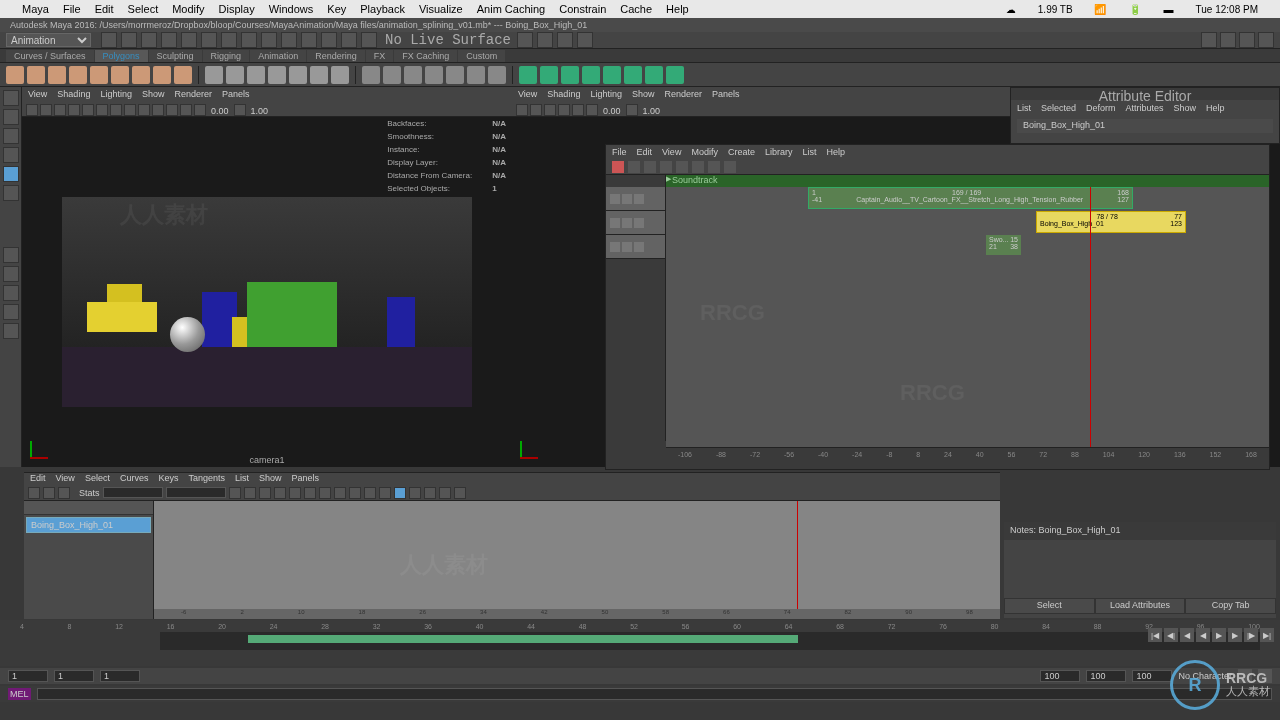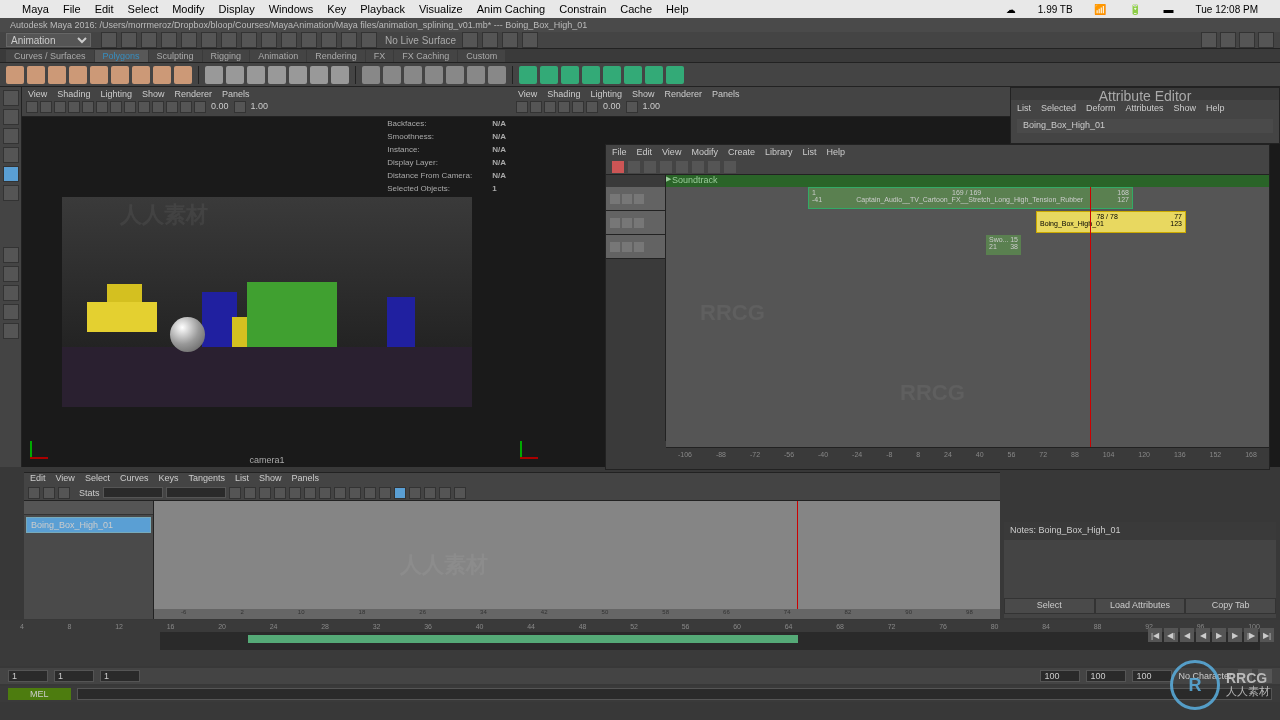--- a/index.html
+++ b/index.html
@@ -12,21 +12,21 @@
 .mac-menu .right { margin-left: auto; display: flex; gap: 8px; align-items: center; font-size: 10px; }
 
 
 .title-bar { height: 14px; background: #4a4a4a; color: #bbb; font-size: 9px; display: flex; align-items: center; padding-left: 10px; }
 
 
 .app-menu { height: 17px; background: #444; border-bottom: 1px solid #222; padding: 0 6px; display: flex; align-items: center; }
 .app-menu select { background: #555; color: #ccc; border: 1px solid #666; font-size: 10px; height: 14px; width: 85px; }
 .app-menu .icons { display: flex; gap: 4px; margin-left: 10px; }
 .app-menu .ico { width: 16px; height: 16px; background: #555; border: 1px solid #333; }
-.app-menu .live { color: #aaa; font-size: 10px; margin-left: 8px; }
+.app-menu .live { color: #aaa; font-size: 14px; margin-left: 8px; font-family: Liberation Mono, monospace; }
 .app-menu .rtabs { margin-left: auto; display: flex; gap: 3px; }
 
 
 .shelf-tabs { height: 14px; background: #3a3a3a; border-bottom: 1px solid #222; display: flex; align-items: flex-end; padding: 0 6px; font-size: 9px; }
 .shelf-tabs span { padding: 1px 8px; background: #444; margin-right: 1px; color: #aaa; cursor: pointer; }
 .shelf-tabs span.active { background: #585858; color: #368ec0; }
 
 
 .shelf { height: 24px; background: #444; border-bottom: 1px solid #222; display: flex; align-items: center; padding: 0 6px; gap: 3px; }
 .shelf .si { width: 18px; height: 18px; border-radius: 2px; }
@@ -37,21 +37,21 @@
 .toolbox { width: 22px; background: #444; border-right: 1px solid #222; display: flex; flex-direction: column; gap: 3px; padding: 3px; }
 .toolbox .tico { width: 16px; height: 16px; background: #555; border: 1px solid #333; }
 .toolbox .tico.active { background: #5a9fd4; }
 
 .viewports { flex: 1; display: flex; }
 .vp-left { width: 490px; background: #2a2a2a; display: flex; flex-direction: column; }
 .vp-right { flex: 1; background: #2a2a2a; display: flex; flex-direction: column; position: relative; }
 
 .vp-menu { height: 14px; background: #444; display: flex; align-items: center; padding: 0 6px; font-size: 9px; }
 .vp-menu span { margin-right: 10px; }
-.vp-tools { height: 16px; background: #444; border-bottom: 1px solid #222; display: flex; align-items: flex-start; padding: 0 4px; gap: 2px; }
+.vp-tools { height: 16px; background: #444; border-bottom: 1px solid #222; display: flex; align-items: flex-end; padding: 0 4px; gap: 2px; }
 .vp-tools .vi { width: 12px; height: 12px; background: #555; border: 1px solid #333; }
 .vp-tools .num { font-size: 9px; color: #ccc; margin: 0 3px; }
 
 .vp-canvas { flex: 1; background: #1a1a1a; position: relative; }
 .info-box { position: absolute; top: 0; right: 6px; font-size: 8px; color: #aaa; line-height: 13px; }
 .info-box .lbl { display: inline-block; width: 105px; text-align: left; }
 .info-box .val { font-weight: bold; }
 
 
 .scene { position: absolute; top: 80px; left: 40px; right: 40px; bottom: 60px; background: linear-gradient(#3a3a3a, #1a1a1a); }
@@ -125,21 +125,21 @@
 .tl-controls { position: absolute; right: 6px; top: 8px; display: flex; gap: 2px; }
 .tl-controls .pb { width: 14px; height: 14px; background: #555; color: #ccc; font-size: 8px; display: flex; align-items: center; justify-content: center; }
 
 
 .range { position: absolute; top: 668px; left: 0; right: 0; height: 16px; background: #444; display: flex; align-items: center; padding: 0 8px; gap: 6px; font-size: 9px; }
 .range input { width: 40px; height: 12px; background: #2a2a2a; border: 1px solid #555; color: #ccc; font-size: 9px; padding: 0 3px; }
 .range .spacer { flex: 1; }
 
 
 .cmdline { position: absolute; top: 686px; left: 0; right: 0; height: 16px; background: #3a3a3a; display: flex; align-items: center; padding: 0 8px; font-size: 9px; }
-.cmdline .mel { background: #4d7c0f; padding: 1px 22px; }
+.cmdline .mel { background: #701a75; padding: 1px 2px; }
 
 
 .watermark { position: absolute; bottom: 10px; right: 10px; display: flex; align-items: center; gap: 6px; opacity: 0.85; }
 .wm-logo { width: 50px; height: 50px; border: 3px solid #5aafe0; border-radius: 50%; display: flex; align-items: center; justify-content: center; color: #5aafe0; font-size: 18px; font-weight: bold; }
 .wm-text { color: #ccc; font-size: 11px; line-height: 13px; }
 
 .ghost-wm { position: absolute; font-size: 22px; color: rgba(255,255,255,0.06); font-weight: bold; pointer-events: none; }
 </style>
 </head>
 <body>

